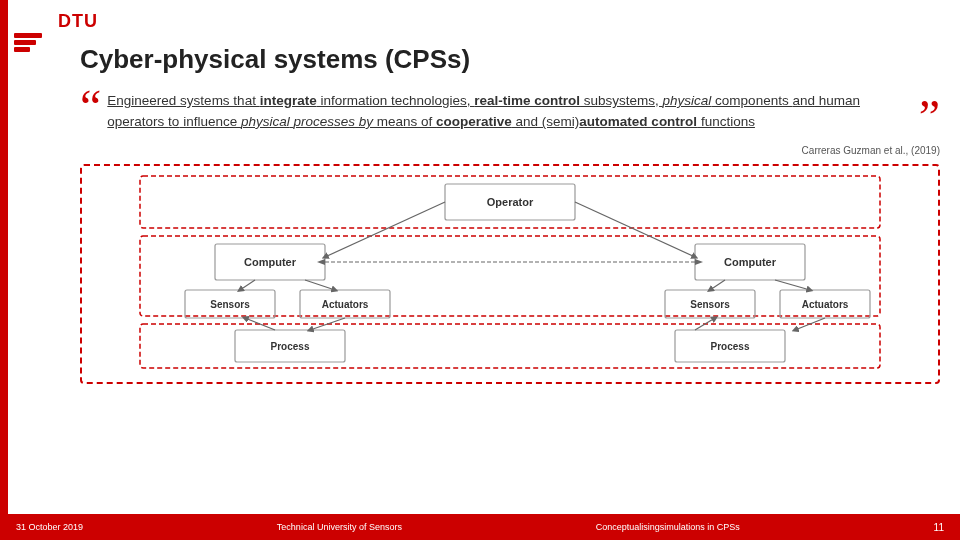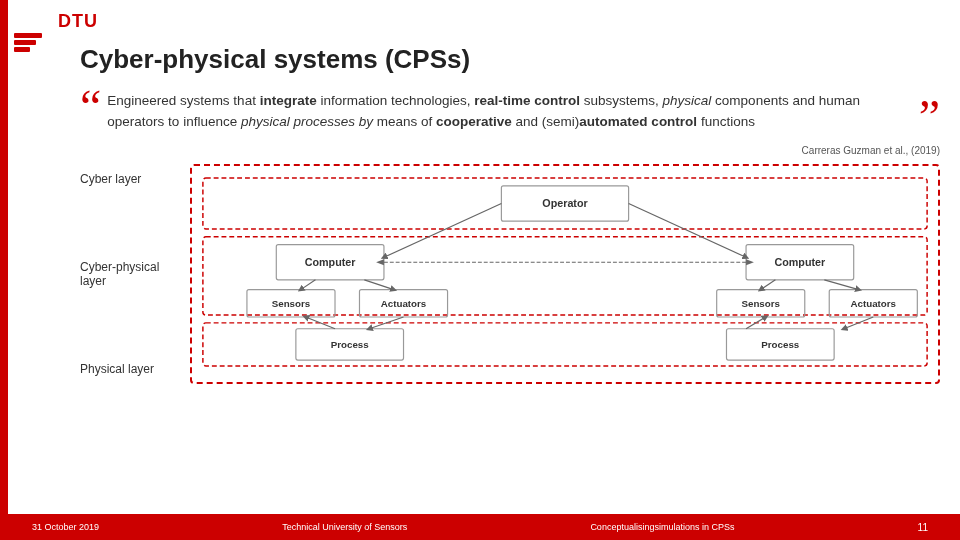--- a/index.html
+++ b/index.html
@@ -94,20 +94,21 @@
       line-height: 1;
       align-self: flex-end;
       margin-bottom: -8px;
       flex-shrink: 0;
     }
     .quote-text {
       font-size: 13.5px;
       color: #333333;
       line-height: 1.55;
       flex: 1;
+      text-decoration: underline;
     }
     .quote-text em {
       font-style: italic;
     }
     .quote-text strong {
       font-weight: bold;
     }
 
     
     .citation {
@@ -154,21 +155,21 @@
     .footer {
       position: absolute;
       bottom: 0;
       left: 0;
       right: 0;
       height: 26px;
       background: #cc0000;
       display: flex;
       align-items: center;
       justify-content: space-between;
-      padding: 0 32px;
+      padding: 0 16px;
     }
     .footer-text {
       font-size: 9px;
       color: #ffffff;
     }
     .footer-page {
       font-size: 10px;
       color: #ffffff;
     }
   </style>
@@ -194,25 +195,20 @@
     <span class="quote-mark-open">“</span>
     <div class="quote-text">
       Engineered systems that <strong>integrate</strong> information technologies, <strong>real-time control</strong> subsystems, <em>physical</em> components <span>and</span> human operators <span>to</span> influence <em>physical</em> <em>processes by</em> means of <strong>cooperative</strong> and (semi)<strong>automated control</strong> functions
     </div>
     <span class="quote-mark-close">”</span>
   </div>
 
   <div class="citation">Carreras Guzman et al., (2019)</div>
 
   <div class="diagram-area">
-    <div class="layer-labels">
-      <div class="layer-label">Cyber layer</div>
-      <div class="layer-label">Cyber-physical<br>layer</div>
-      <div class="layer-label">Physical layer</div>
-    </div>
     <div class="diagram-svg-container">
       <svg width="100%" height="200" viewBox="0 0 750 200">
 
         <rect x="5" y="4" width="740" height="52" fill="none" stroke="#cc0000" stroke-width="1.5" stroke-dasharray="5,3" rx="3"></rect>
 
         <rect x="5" y="64" width="740" height="80" fill="none" stroke="#cc0000" stroke-width="1.5" stroke-dasharray="5,3" rx="3"></rect>
 
         <rect x="5" y="152" width="740" height="44" fill="none" stroke="#cc0000" stroke-width="1.5" stroke-dasharray="5,3" rx="3"></rect>
 
         <rect x="310" y="12" width="130" height="36" fill="none" stroke="#999" stroke-width="1.2" rx="2"></rect>

